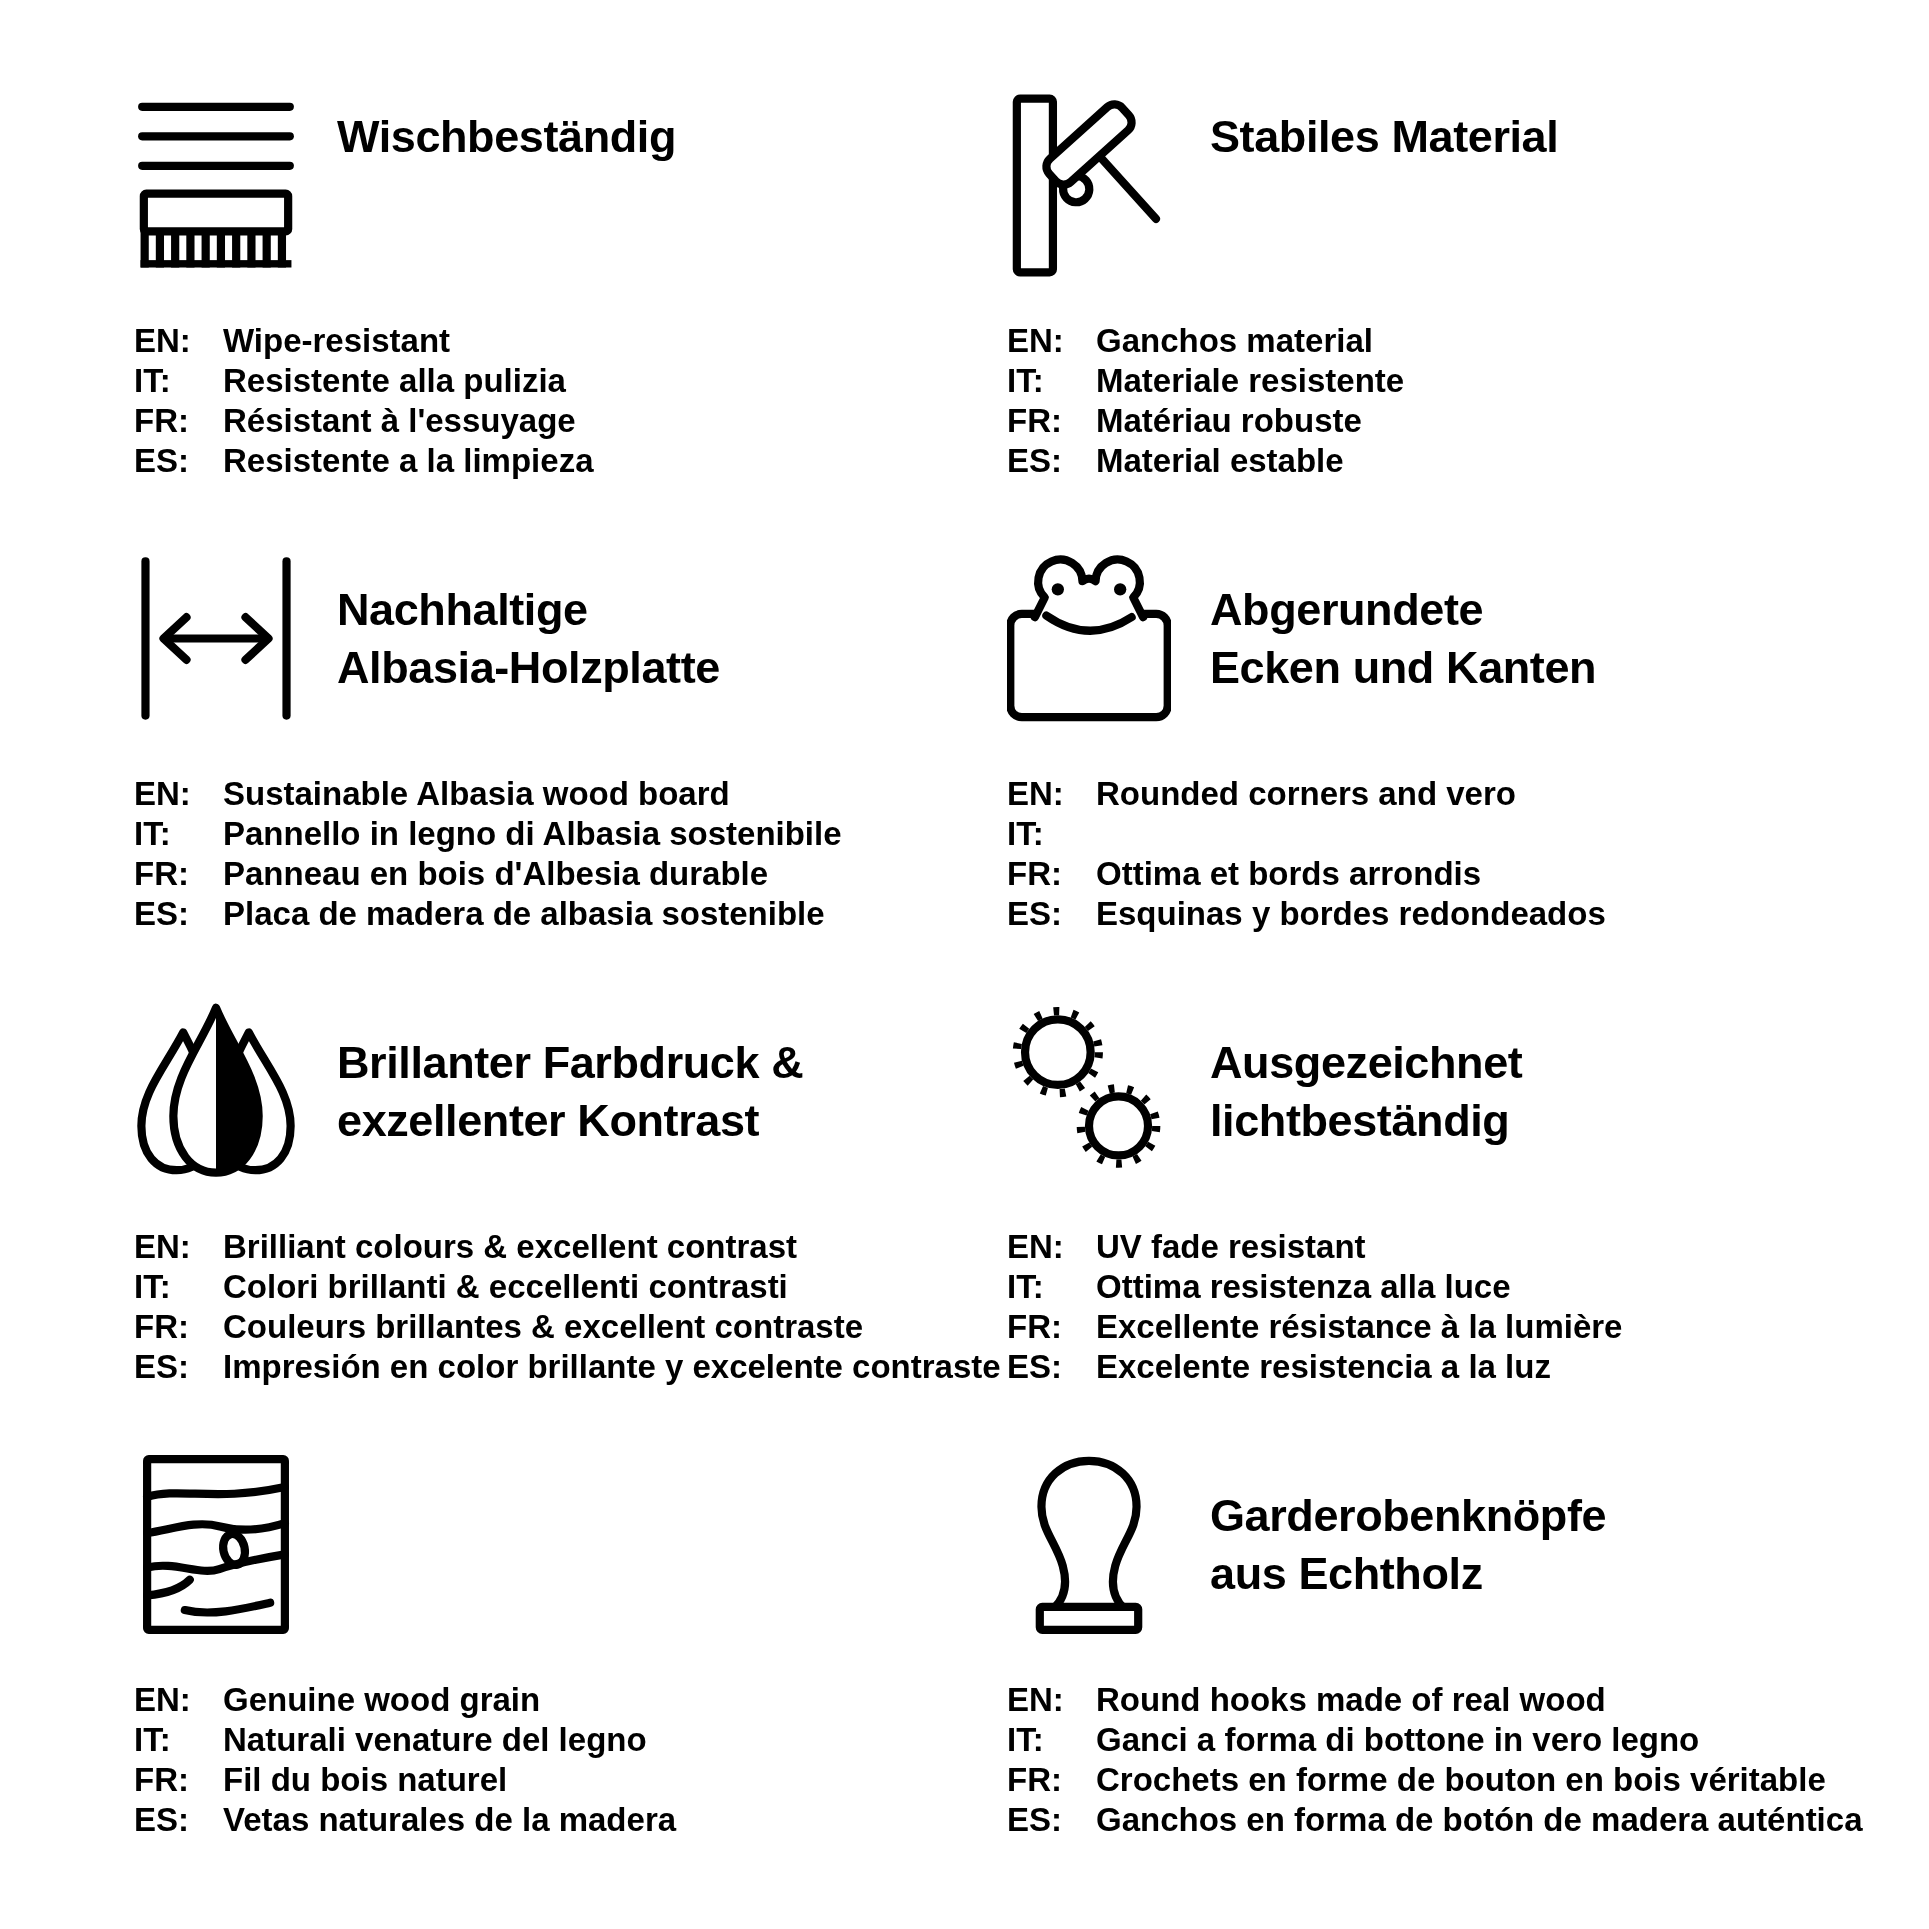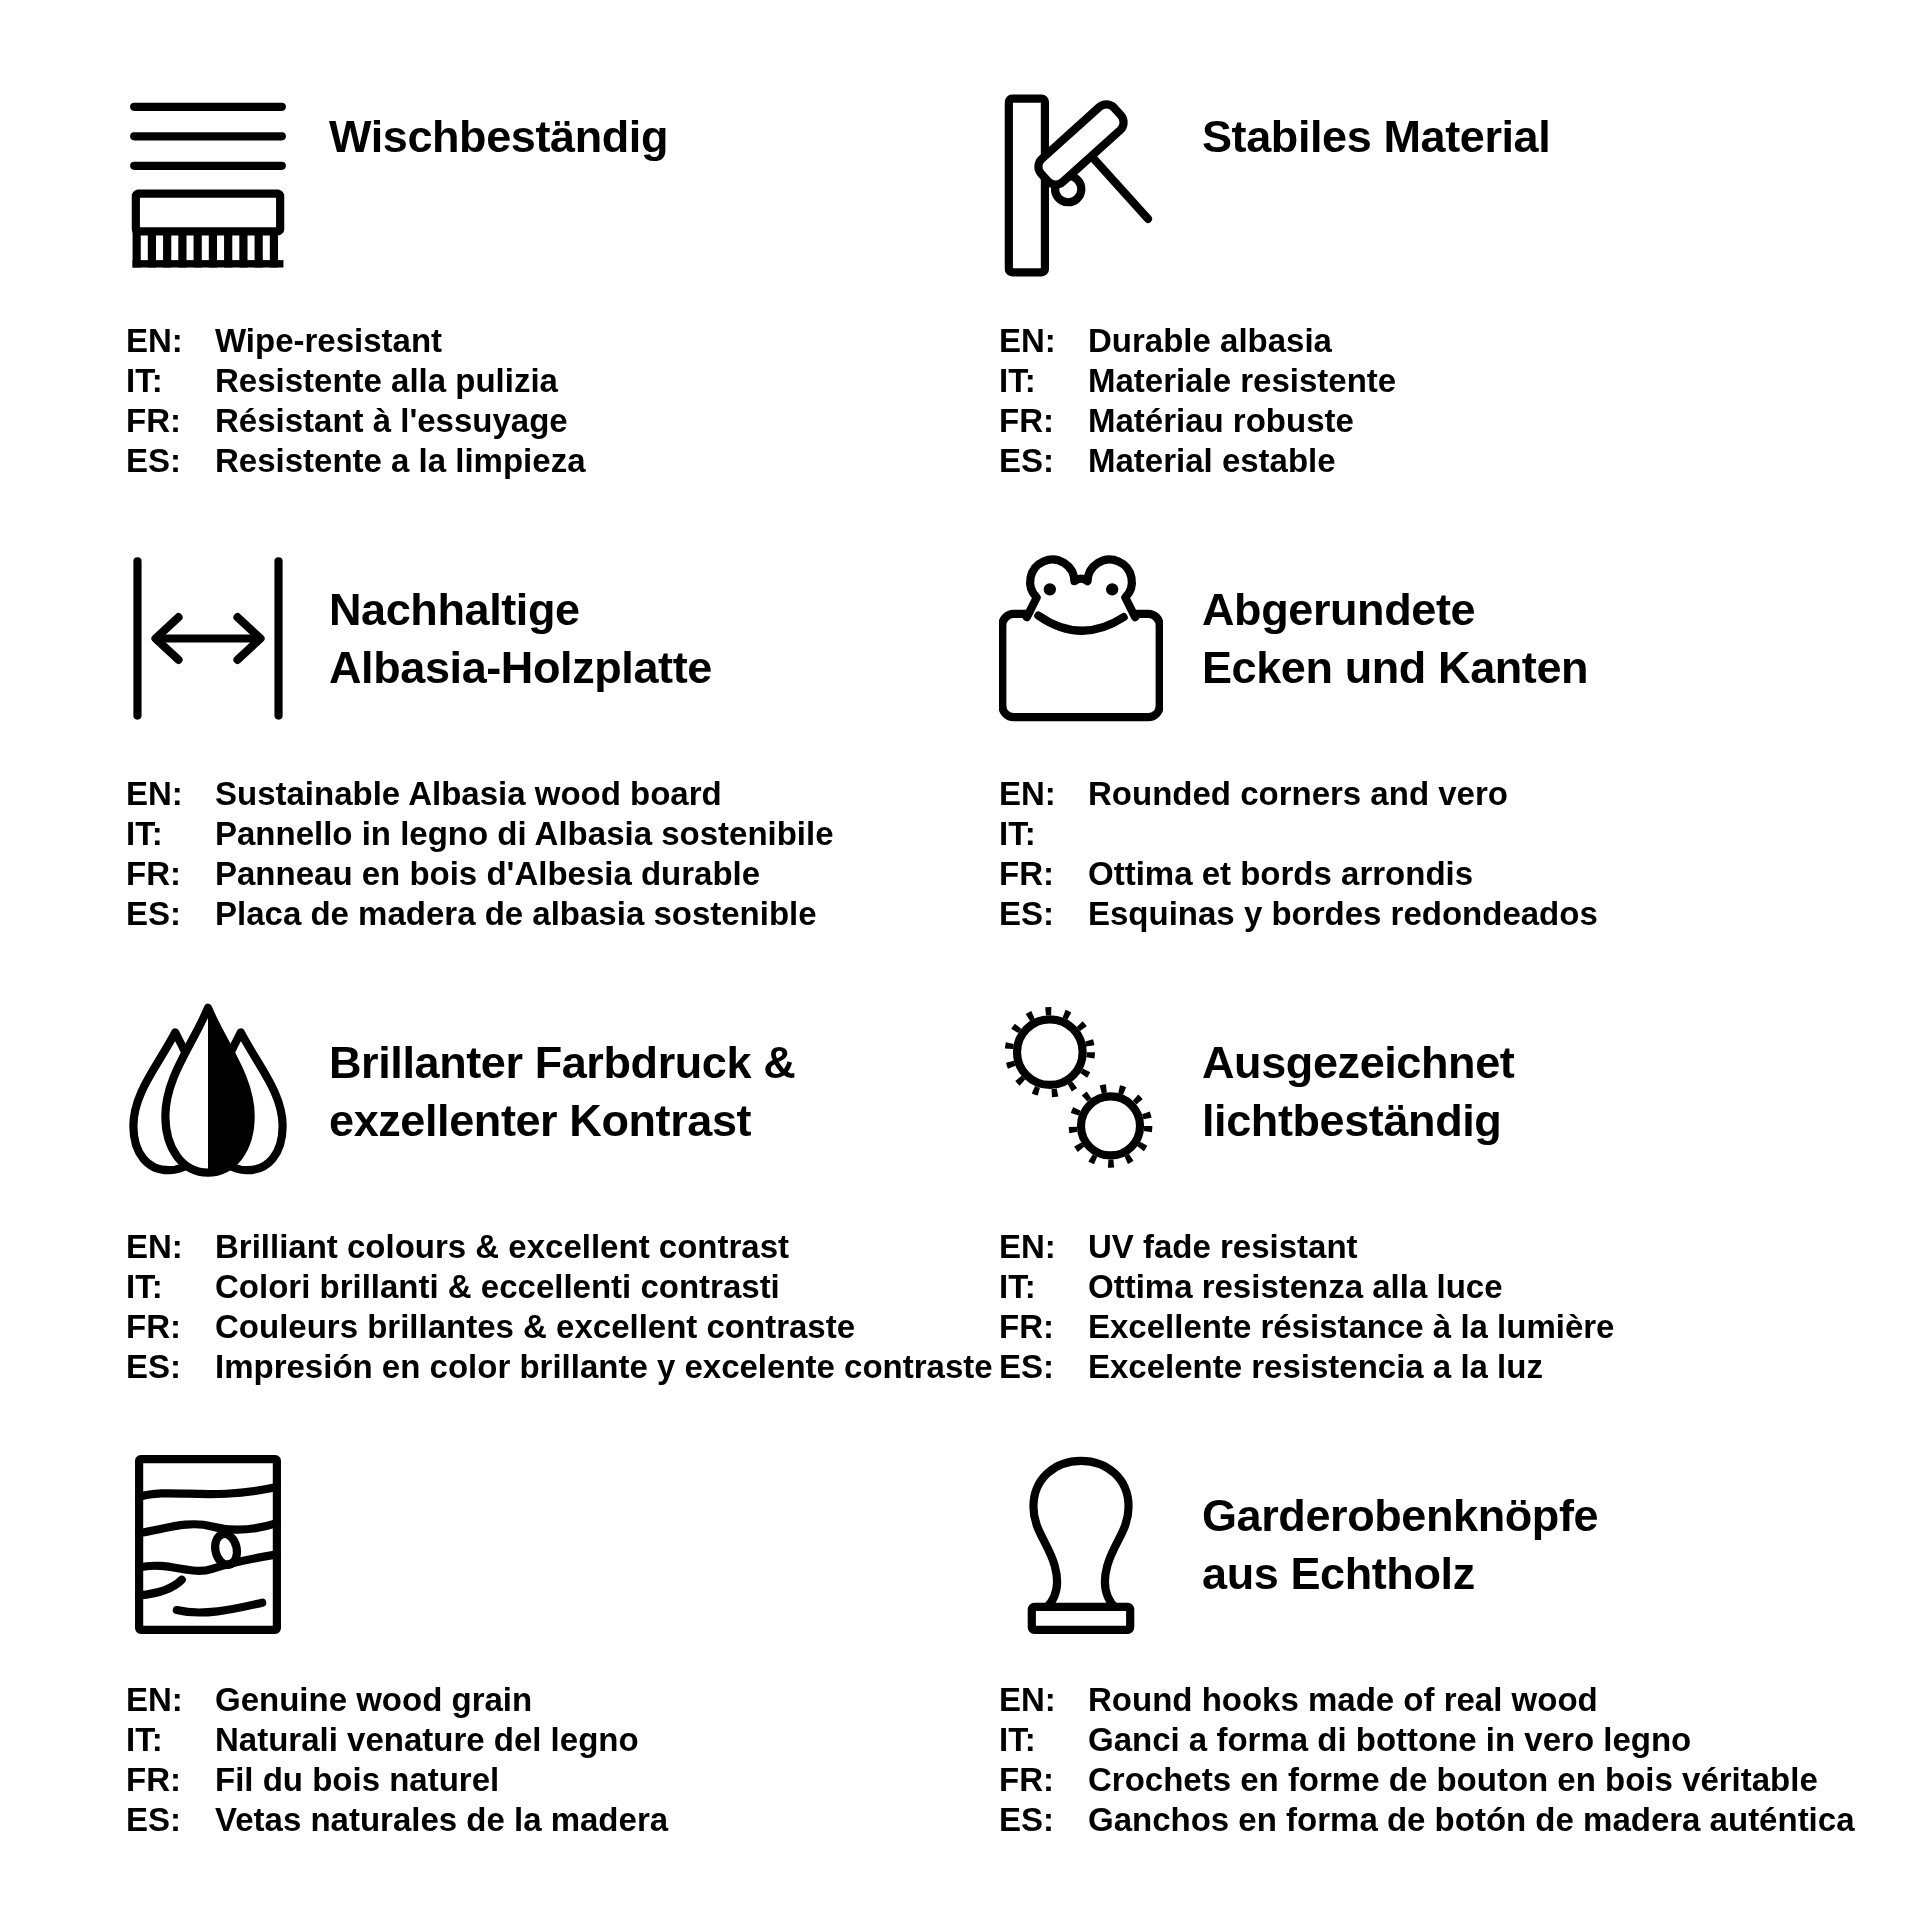--- a/index.html
+++ b/index.html
@@ -3,21 +3,21 @@
 <meta charset="utf-8">
 <style>
   html,body{margin:0;padding:0;}
   body{
     width:1930px;height:1930px;position:relative;
     background:#ffffff;color:#000;
     font-family:"Liberation Sans",sans-serif;
     overflow:hidden;
   }
   .grid{
-    position:absolute;left:126px;top:80px;
+    position:absolute;left:134px;top:80px;
     display:grid;
     grid-template-columns:873px 873px;
     grid-auto-rows:453px;
   }
   .feature{overflow:visible;}
   .head{display:flex;align-items:center;gap:39px;height:211px;}
   .icon-box{flex:0 0 auto;width:164px;height:185px;display:flex;align-items:center;justify-content:center;}
   .icon-box svg{display:block;}
   .title{
     margin:0;font-size:45px;font-weight:800;line-height:1.28;
@@ -92,21 +92,21 @@
             <rect class="stroke wfill rnd" x="40" y="41" width="120" height="38" rx="13"></rect>
             <line class="stroke rnd" x1="100" y1="80" x2="100" y2="182" stroke-width="15"></line>
           </g>
         </svg>
       </div>
       <h2 class="title raised">Stabiles Material</h2>
     </div>
     <div class="trs">
       <div class="tr-row">
           <span class="tr-lang">EN:</span>
-          <span class="tr-text">Durable albasia</span>
+          <span class="tr-text">Ganchos material</span>
         </div>
       <div class="tr-row">
           <span class="tr-lang">IT:</span>
           <span class="tr-text">Materiale resistente</span>
         </div>
       <div class="tr-row">
           <span class="tr-lang">FR:</span>
           <span class="tr-text">Matériau robuste</span>
         </div>
       <div class="tr-row">

